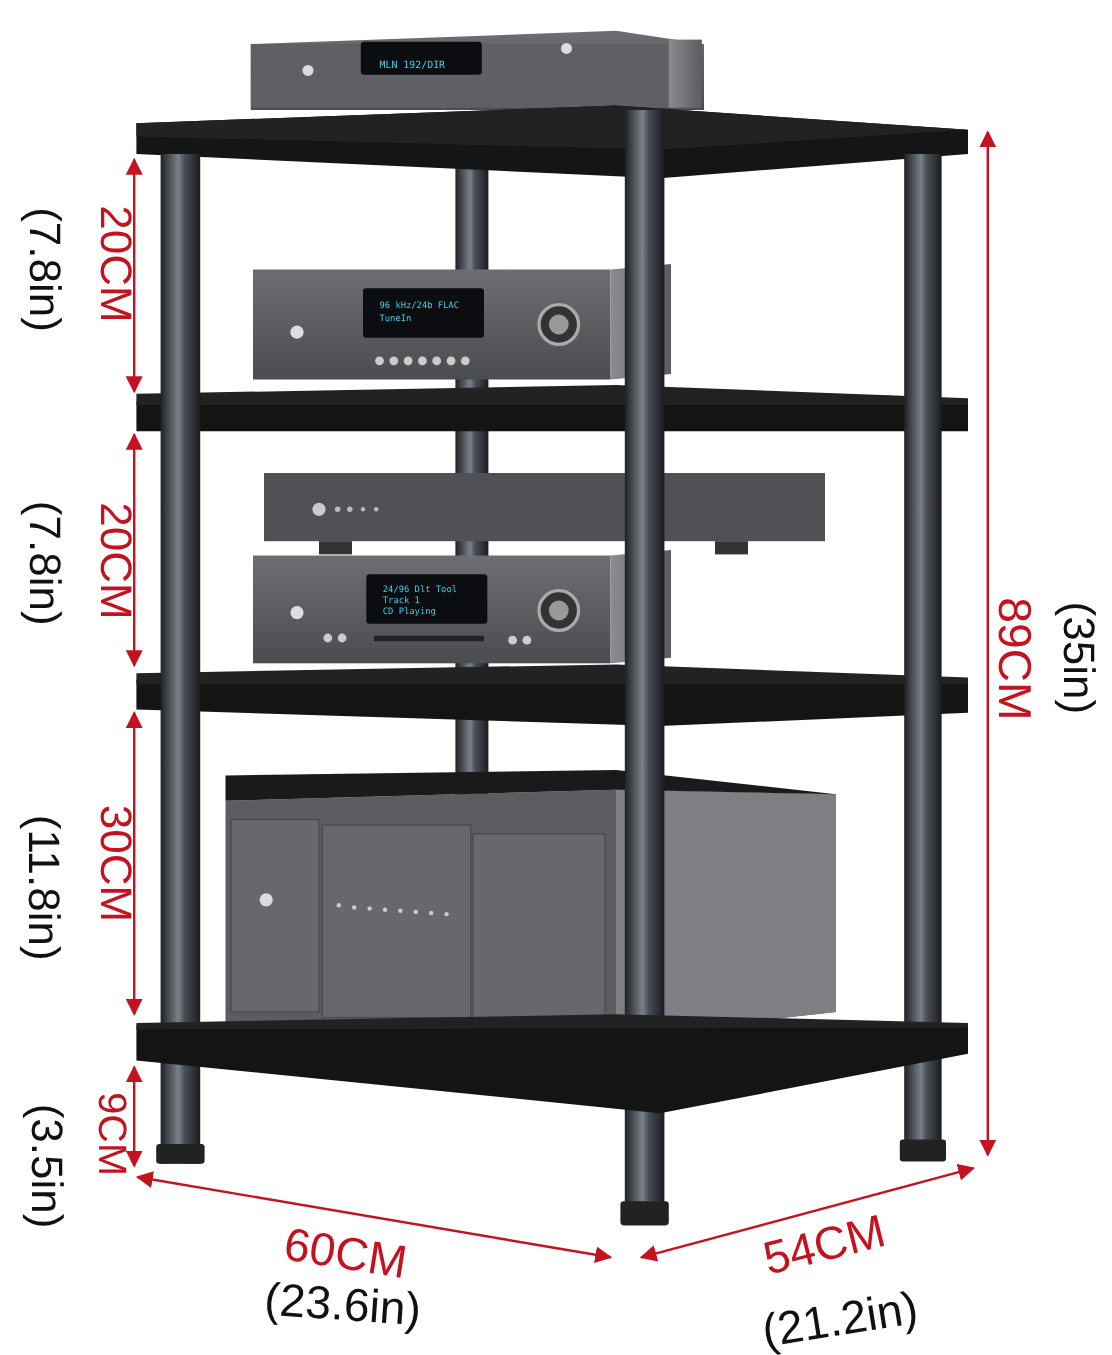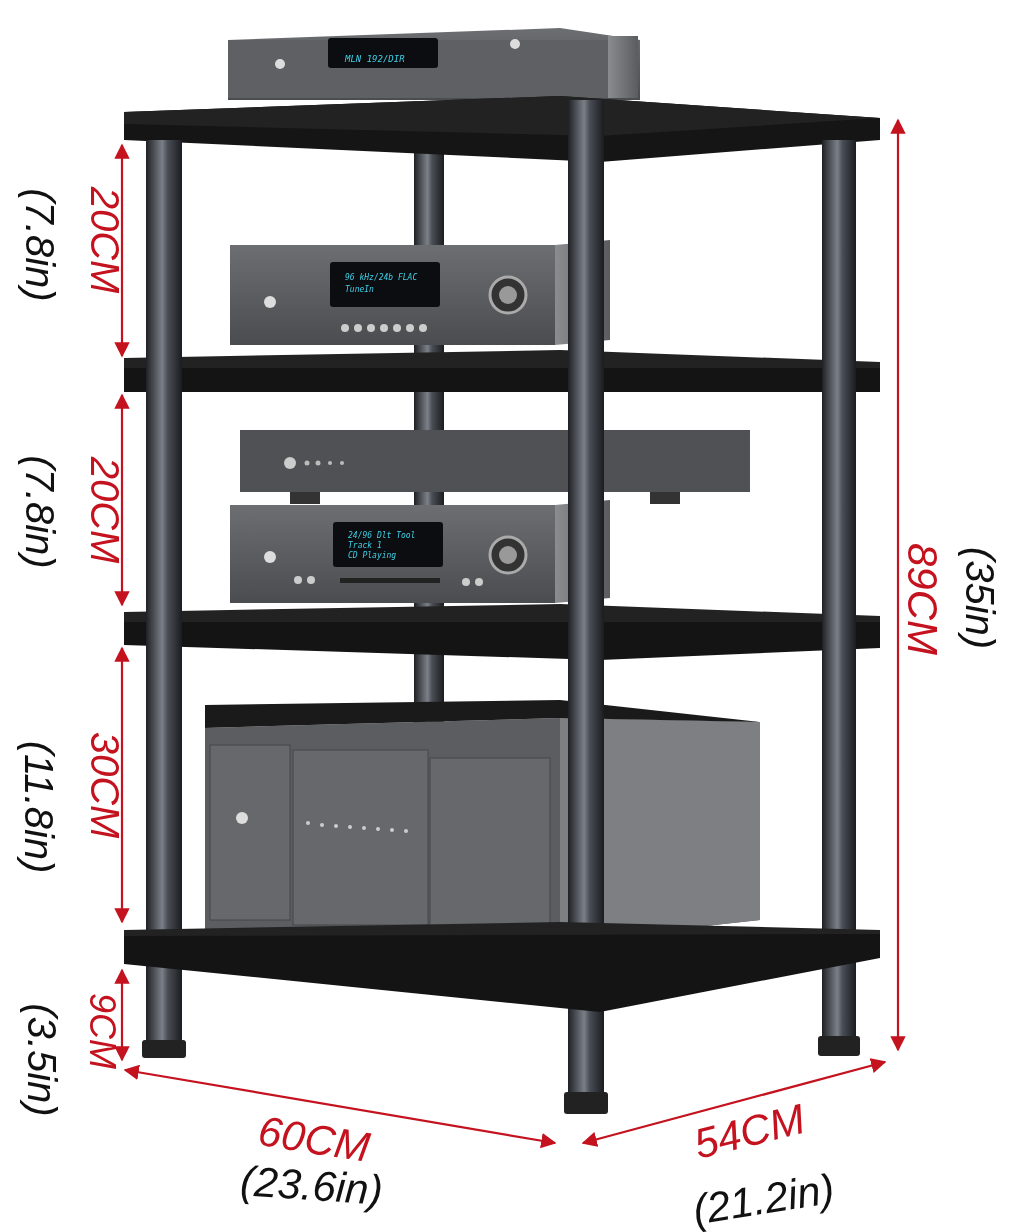--- a/index.html
+++ b/index.html
@@ -1,17 +1,17 @@
 <!DOCTYPE html>
 <html><head>
 <meta charset="utf-8">
 <style>
   html,body{margin:0;padding:0;background:#ffffff;}
   body{width:1011px;height:1232px;position:relative;overflow:hidden;font-family:"Liberation Sans",sans-serif;}
-  #scene{position:absolute;left:0;top:0;width:815px;height:1232px;font-style:italic;}
+  #scene{position:absolute;left:0;top:0;width:815px;height:1232px;}
   .label{position:absolute;white-space:nowrap;line-height:1;}
   .vtext{transform-origin:center center;transform:rotate(90deg);}
   .red{color:#c4121f;}
   .blk{color:#111;}
 </style>
 </head>
 <body>
 
 <div id="scene">
   <svg width="1011" height="1232" viewBox="0 0 1011 1232" xmlns="http://www.w3.org/2000/svg" style="position:absolute;left:0;top:0">

